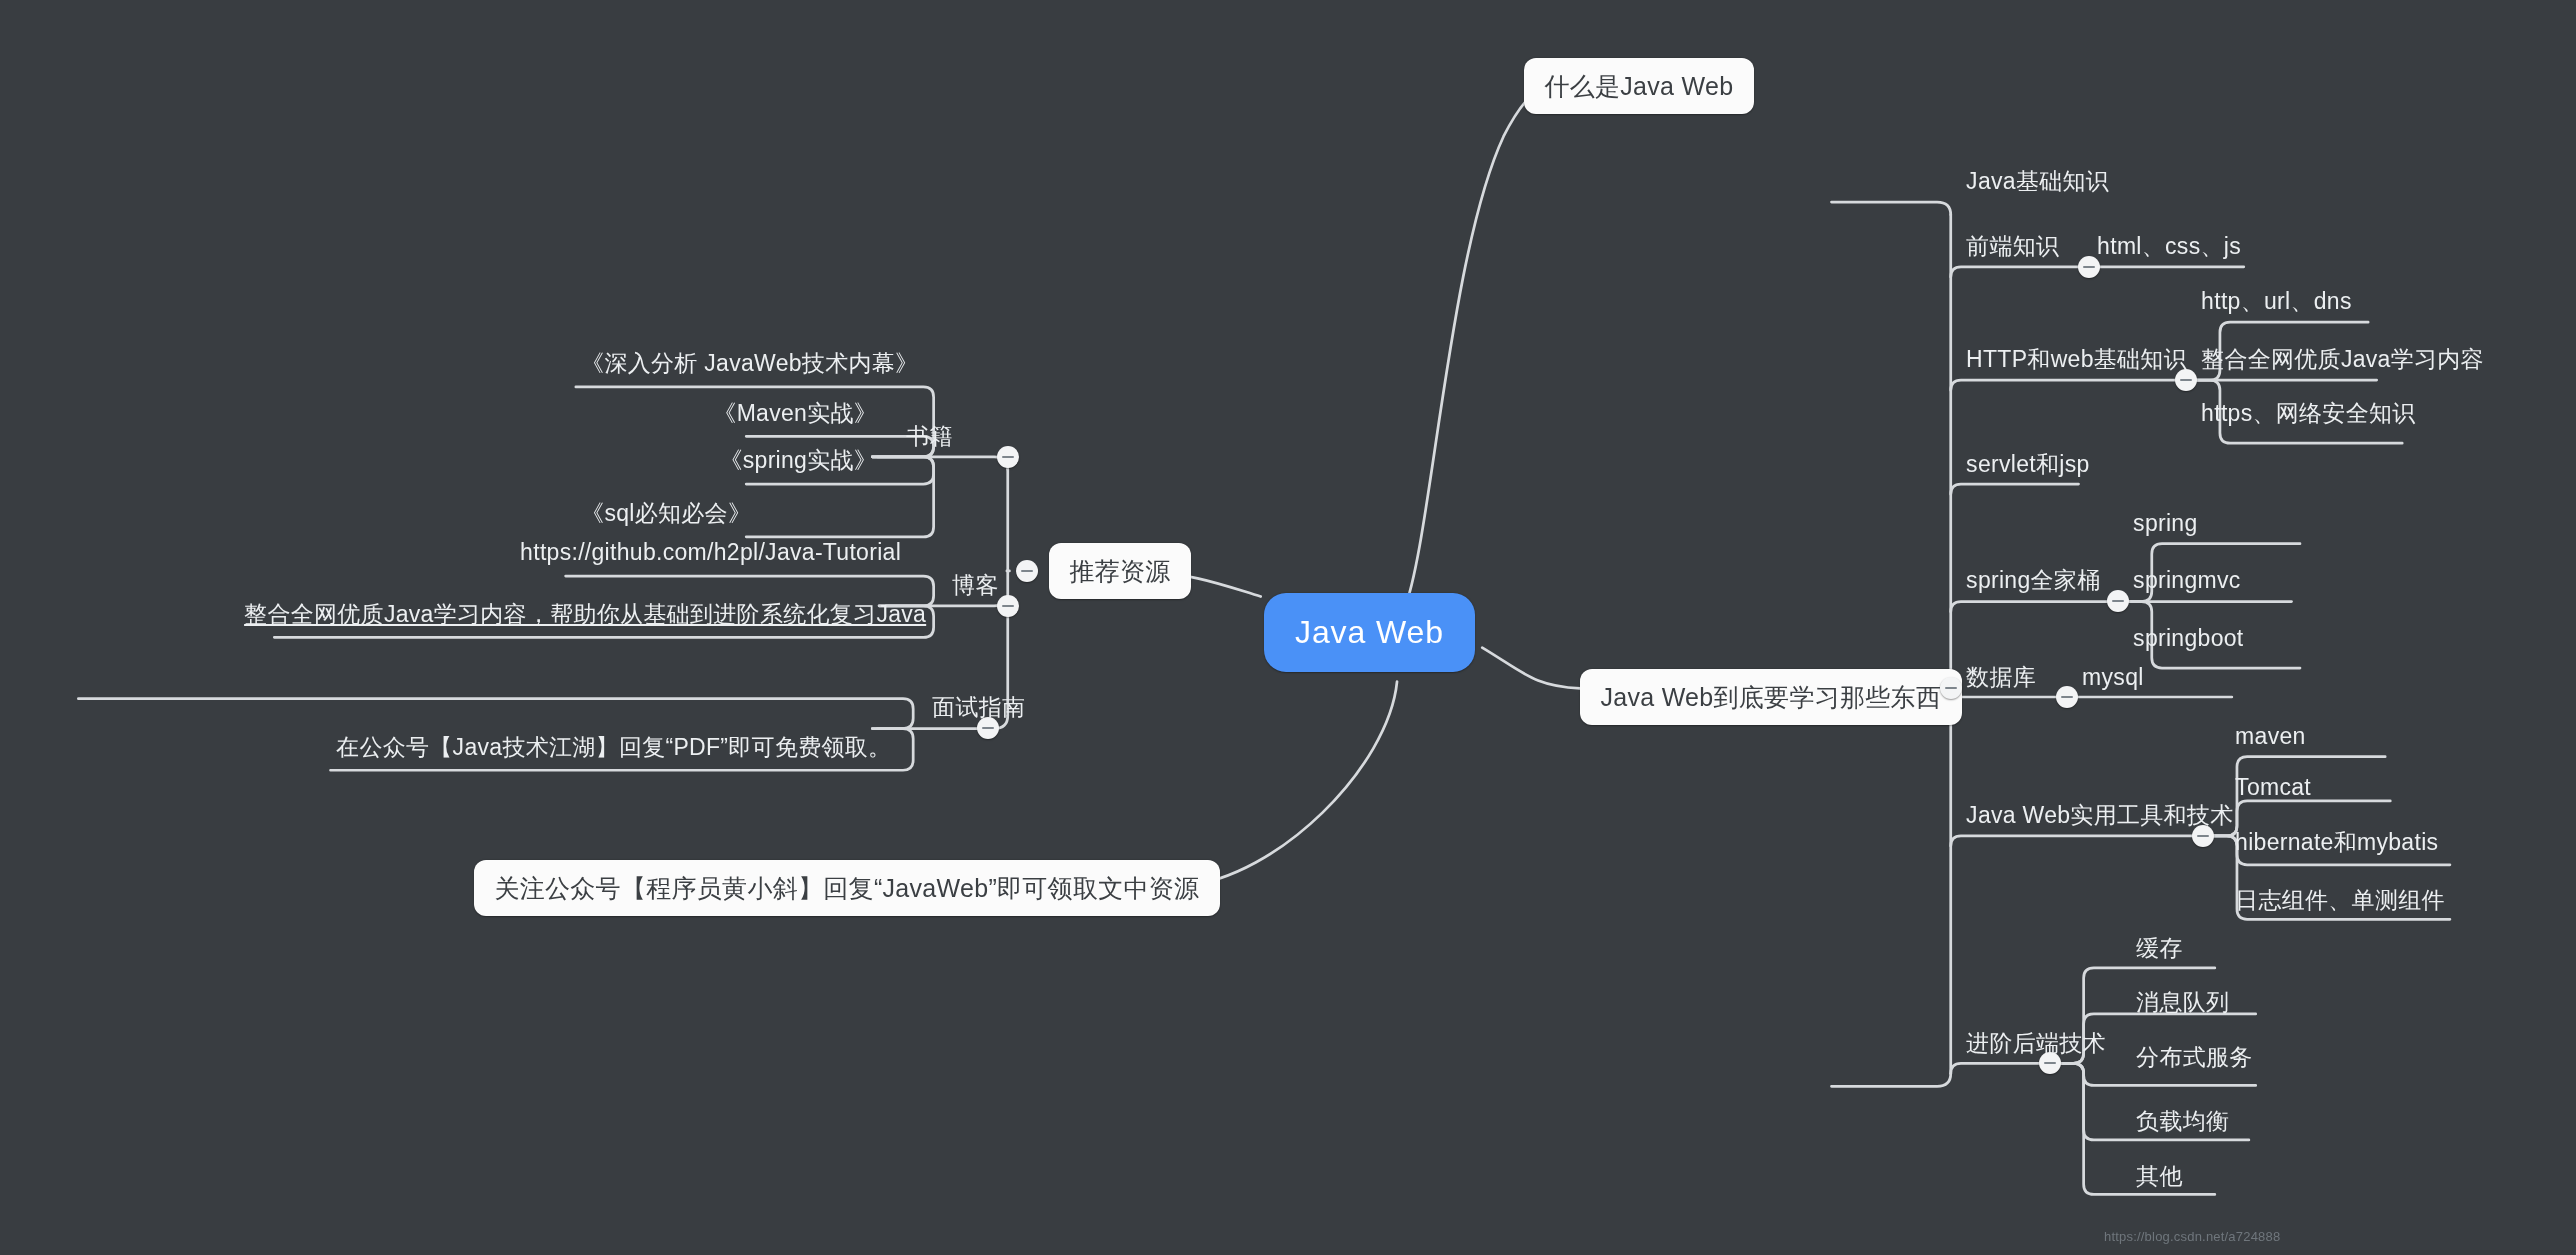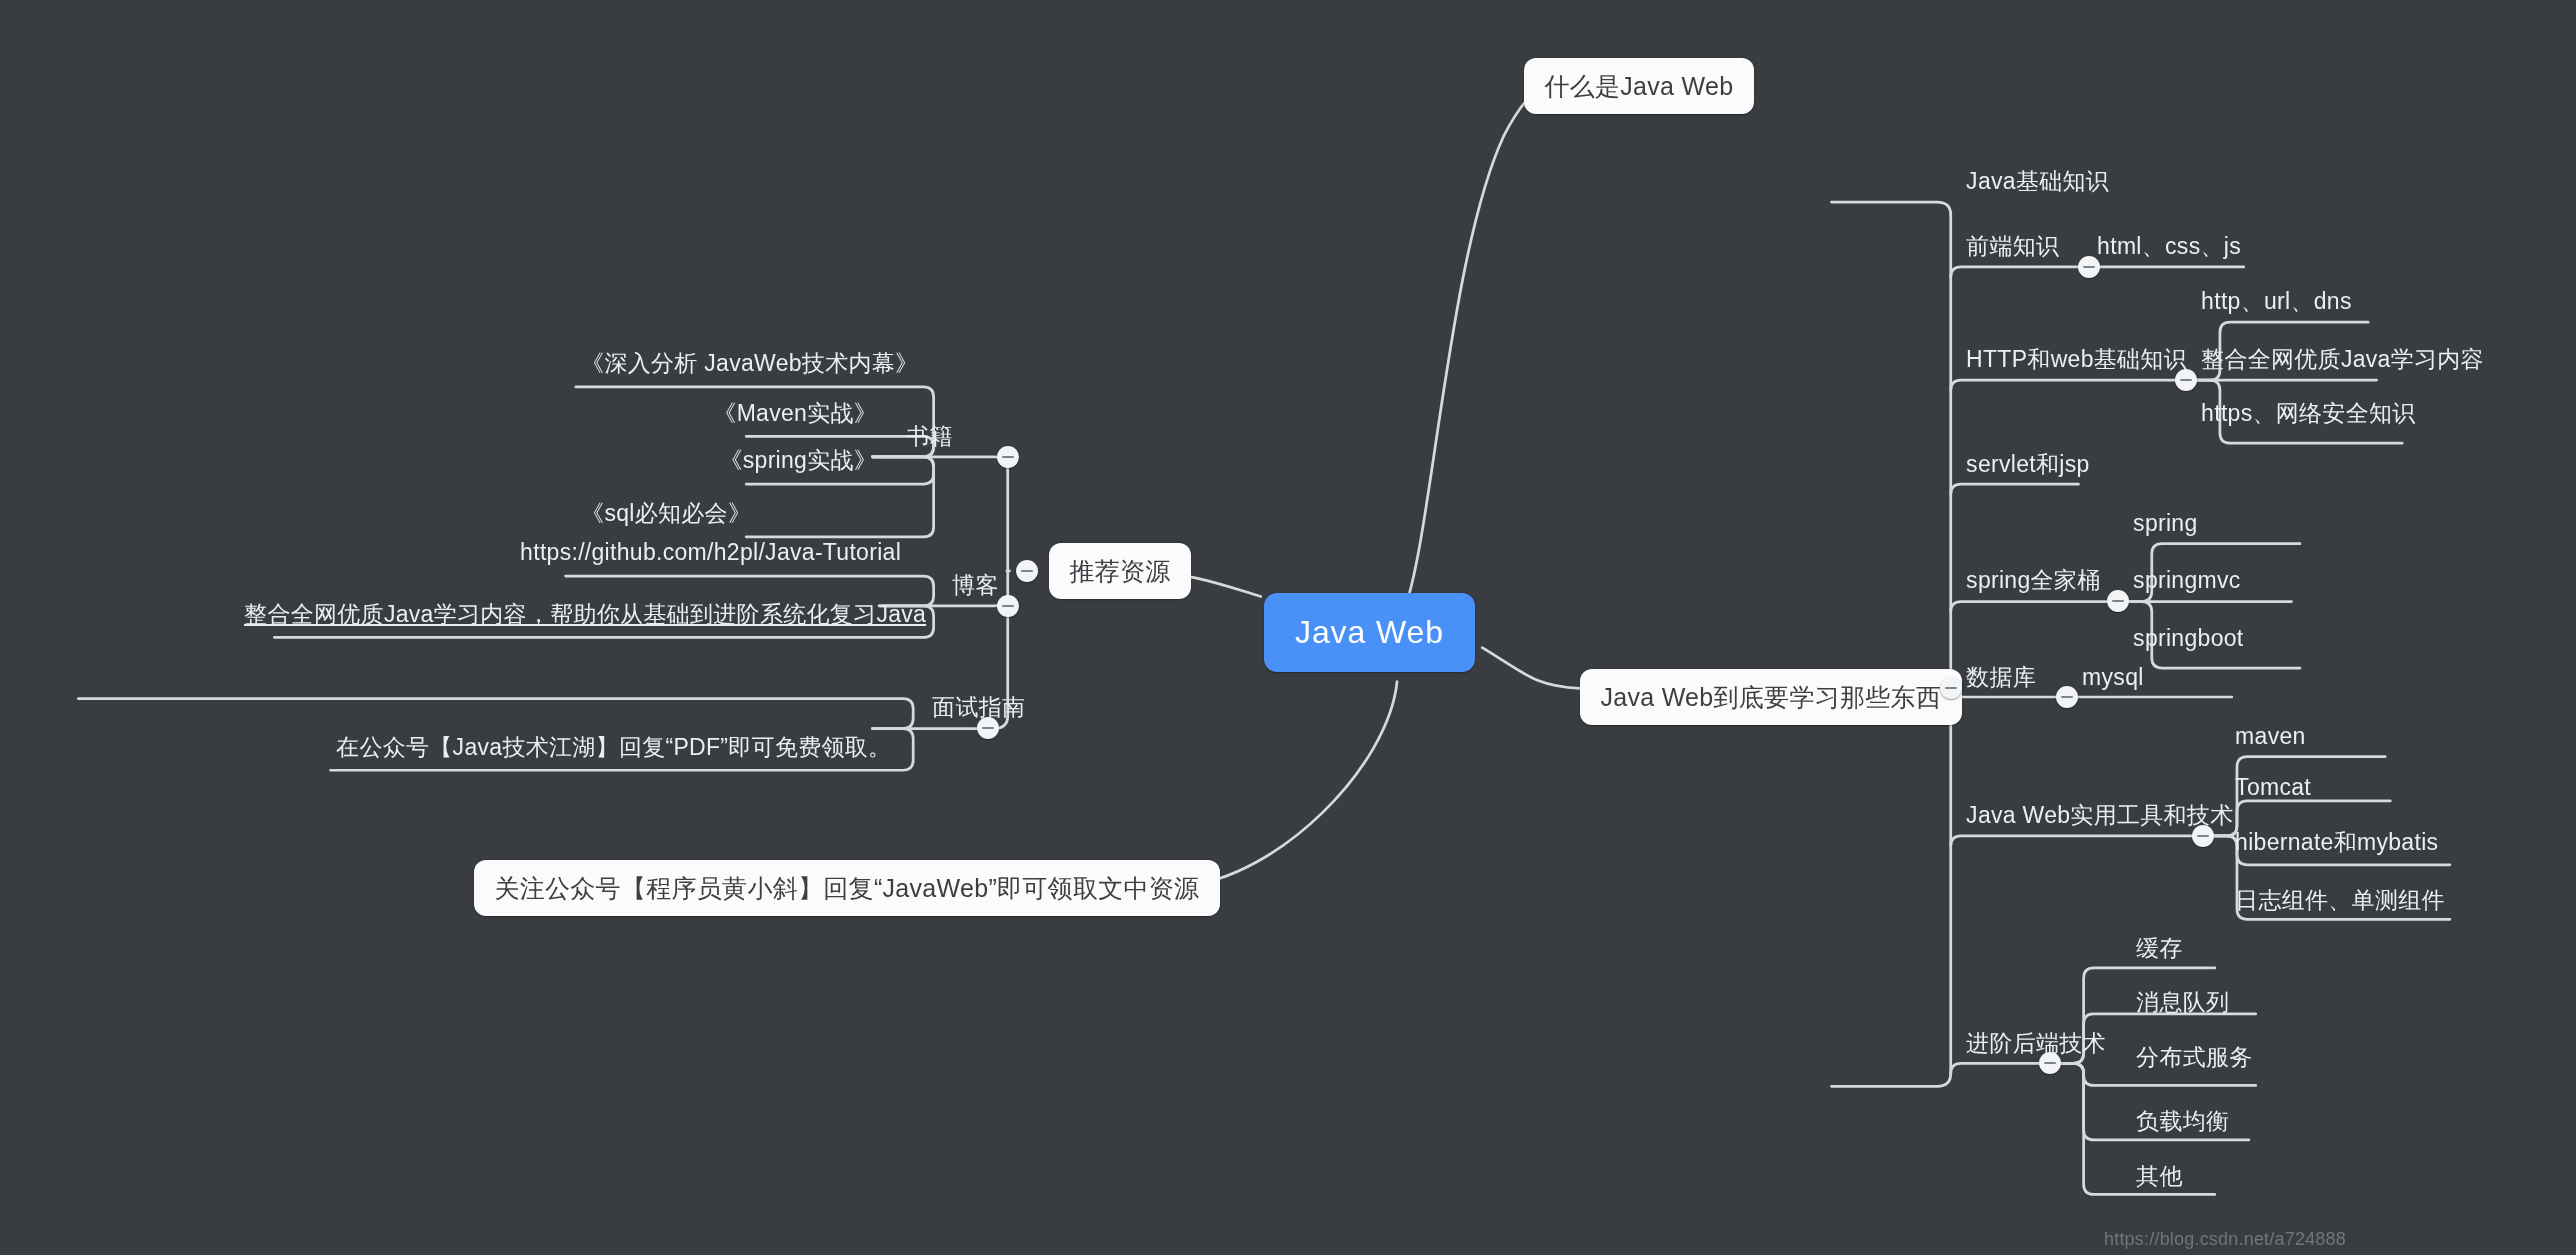--- a/index.html
+++ b/index.html
@@ -43,21 +43,21 @@
     color: #3b3f43;
     border-radius: 12px;
     font-size: 25px;
     padding: 12px 20.4px;
     box-shadow: 0 0.9px 1.7px rgba(0,0,0,0.35);
   }
   .pill.root {
     background: #4a91f7;
     color: #ffffff;
     font-size: 32px;
-    border-radius: 13px;
+    border-radius: 22px;
     padding: 19px 31px;
     letter-spacing: 0.9px;
   }
   
   .handle {
     position: absolute;
     width: 22px;
     height: 22px;
     margin-left: -11px;
     margin-top: -11px;
@@ -71,21 +71,21 @@
     left: 5.1px;
     top: 10.2px;
     width: 12px;
     height: 2.1px;
     background: #7d858c;
     border-radius: 1.7px;
   }
   .watermark {
     position: absolute;
     color: #6f767c;
-    font-size: 18px;
+    font-size: 13px;
     letter-spacing: 0.2px;
   }
 </style>
 </head>
 <body>
 
 <div id="stage">
 
   <svg id="wires" viewBox="0 0 3024 1474" width="2576" height="1256" fill="none" stroke="#d7dadd" stroke-width="3.2" stroke-linecap="round" stroke-linejoin="round">
 

